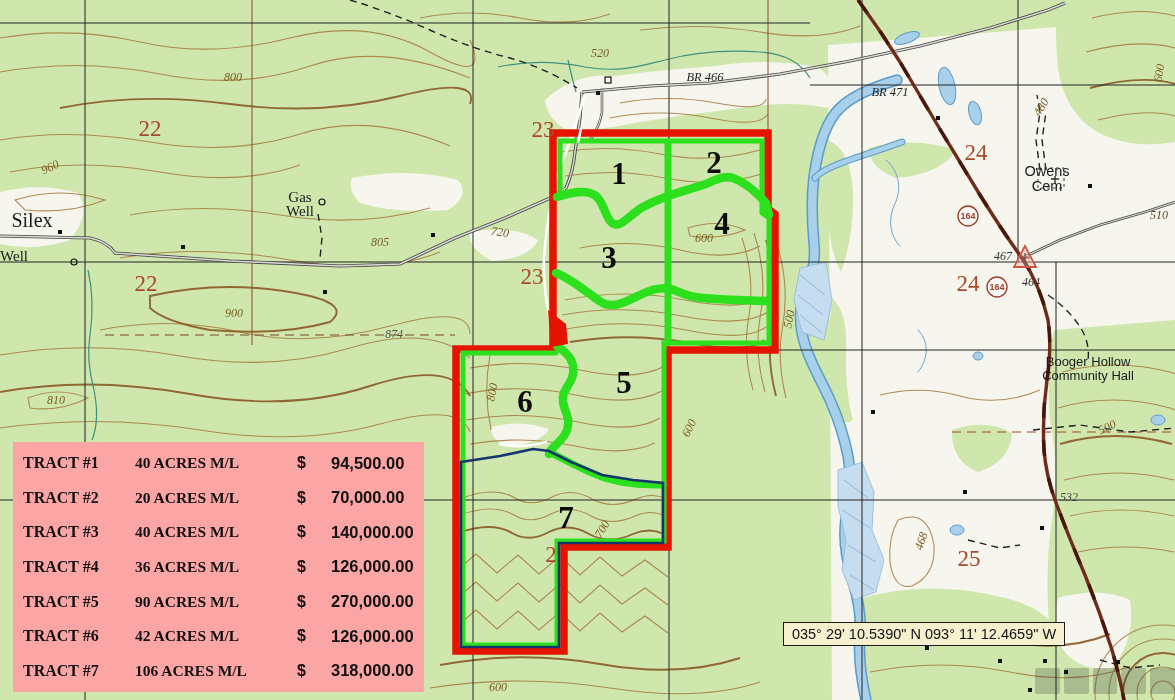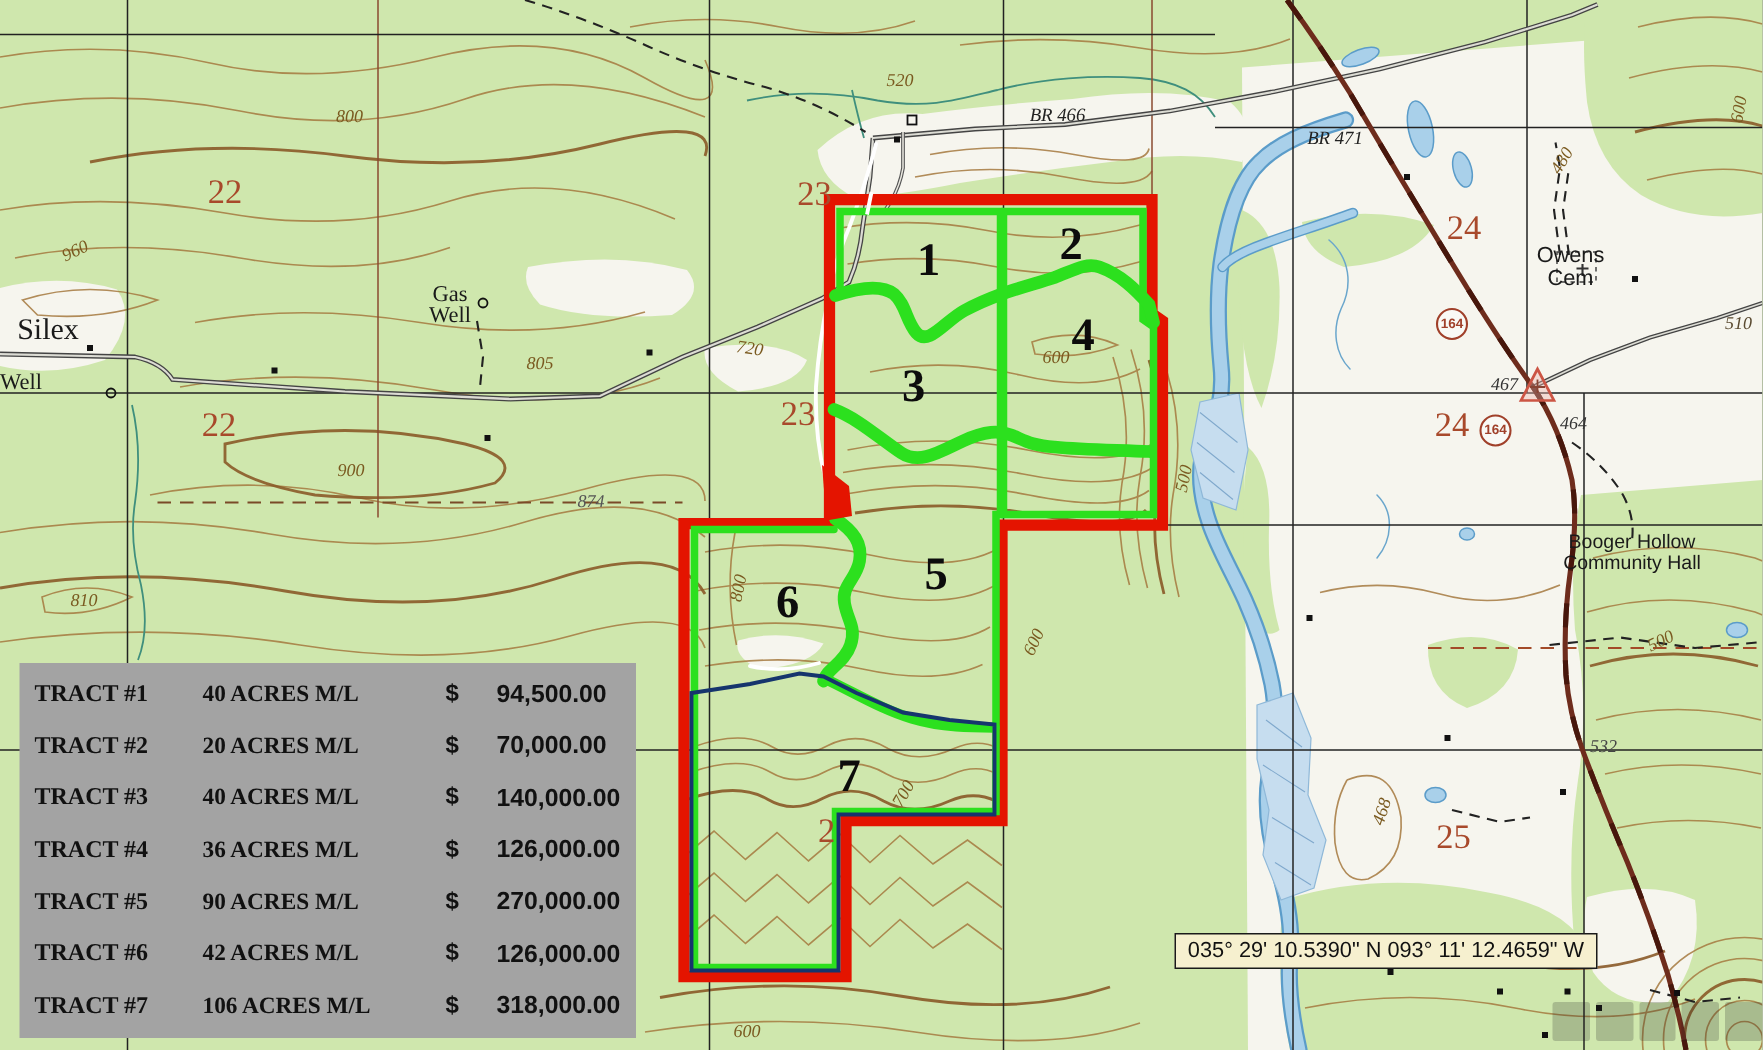--- a/index.html
+++ b/index.html
@@ -8,21 +8,21 @@
   #stage svg{position:absolute;left:0;top:0;}
   .lbl{position:absolute;transform:translate(-50%,-50%);white-space:nowrap;pointer-events:none;line-height:1;}
   .ser{font-family:"Liberation Serif",serif;}
   .san{font-family:"Liberation Sans",sans-serif;}
   .sec{color:#a8492b;font-family:"Liberation Serif",serif;font-size:23px;}
   .tract-num{color:#0c0c0c;font-family:"Liberation Serif",serif;font-size:31px;font-weight:600;}
   .elev{color:#7a5a20;font-style:italic;font-family:"Liberation Serif",serif;font-size:12px;}
   .place{color:#1a1a1a;}
   .shield{color:#a0402a;font-size:9px;font-weight:bold;}
   
-  #price-panel{position:absolute;left:13px;top:442px;width:411px;height:250px;background:#a3a3a3;
+  #price-panel{position:absolute;left:13px;top:442px;width:411px;height:250px;background:#fca5a5;
                display:flex;flex-direction:column;justify-content:space-around;padding:4px 0;box-sizing:border-box;}
   .prow{display:grid;grid-template-columns:112px 162px 34px 1fr;align-items:center;padding:0 0 0 10px;}
   .prow .t{font-family:"Liberation Serif",serif;font-weight:bold;font-size:16px;color:#111;}
   .prow .a{font-family:"Liberation Serif",serif;font-weight:bold;font-size:15.5px;color:#111;}
   .prow .c{font-family:"Liberation Sans",sans-serif;font-weight:bold;font-size:16px;color:#111;}
   .prow .m{font-family:"Liberation Sans",sans-serif;font-weight:bold;font-size:16.5px;color:#111;
            text-align:right;padding-right:28px;}
   
   #coord-box{position:absolute;left:783px;top:622px;width:282px;height:24px;background:#f6f0cf;
              border:1.6px solid #1a1a1a;box-sizing:border-box;display:flex;align-items:center;justify-content:center;
@@ -284,28 +284,28 @@
 <div class="lbl san place" style="left:1047px;top:171px;font-size:14.5px;">Owens</div>
 <div class="lbl san place" style="left:1047px;top:186px;font-size:14.5px;">Cem</div>
 <div class="lbl san place" style="left:1088px;top:361px;font-size:13px;">Booger Hollow</div>
 <div class="lbl san place" style="left:1088px;top:375px;font-size:13px;">Community Hall</div>
 
 <div class="lbl ser" style="left:705px;top:77px;font-size:12.5px;font-style:italic;color:#222;">BR 466</div>
 <div class="lbl ser" style="left:890px;top:92px;font-size:12.5px;font-style:italic;color:#222;">BR 471</div>
 <div class="lbl san shield" style="left:968px;top:216px;">164</div>
 <div class="lbl san shield" style="left:997px;top:287px;">164</div>
 <div class="lbl ser" style="left:1003px;top:256px;font-size:12px;font-style:italic;color:#333;">467</div>
-<div class="lbl ser" style="left:1031px;top:282px;font-size:12px;font-style:italic;color:#333;margin-left:18px;">464</div>
+<div class="lbl ser" style="left:1031px;top:282px;font-size:12px;font-style:italic;color:#333;">464</div>
 <div class="lbl ser" style="left:1159px;top:215px;font-size:12px;font-style:italic;color:#5a4a30;">510</div>
 <div class="lbl ser" style="left:1069px;top:497px;font-size:12px;font-style:italic;color:#444;">532</div>
 
 <div class="lbl elev" style="left:233px;top:77px;">800</div>
 <div class="lbl elev" style="left:50px;top:167px;transform:translate(-50%,-50%) rotate(-25deg);">960</div>
 <div class="lbl elev" style="left:600px;top:53px;">520</div>
-<div class="lbl elev" style="left:360px;top:242px;font-family:Liberation Serif, serif;">805</div>
+<div class="lbl elev" style="left:380px;top:242px;font-family:Liberation Serif, serif;">805</div>
 <div class="lbl elev" style="left:500px;top:232px;transform:translate(-50%,-50%) rotate(8deg);">720</div>
 <div class="lbl elev" style="left:234px;top:313px;">900</div>
 <div class="lbl elev" style="left:366px;top:334px;color:#555;margin-left:28px;">874</div>
 <div class="lbl elev" style="left:56px;top:400px;">810</div>
 <div class="lbl elev" style="left:492px;top:392px;transform:translate(-50%,-50%) rotate(-78deg);">800</div>
 <div class="lbl elev" style="left:704px;top:238px;">600</div>
 <div class="lbl elev" style="left:689px;top:428px;transform:translate(-50%,-50%) rotate(-65deg);">600</div>
 <div class="lbl elev" style="left:602px;top:529px;transform:translate(-50%,-50%) rotate(-60deg);">700</div>
 <div class="lbl elev" style="left:498px;top:687px;">600</div>
 <div class="lbl elev" style="left:789px;top:319px;transform:translate(-50%,-50%) rotate(-78deg);">500</div>

